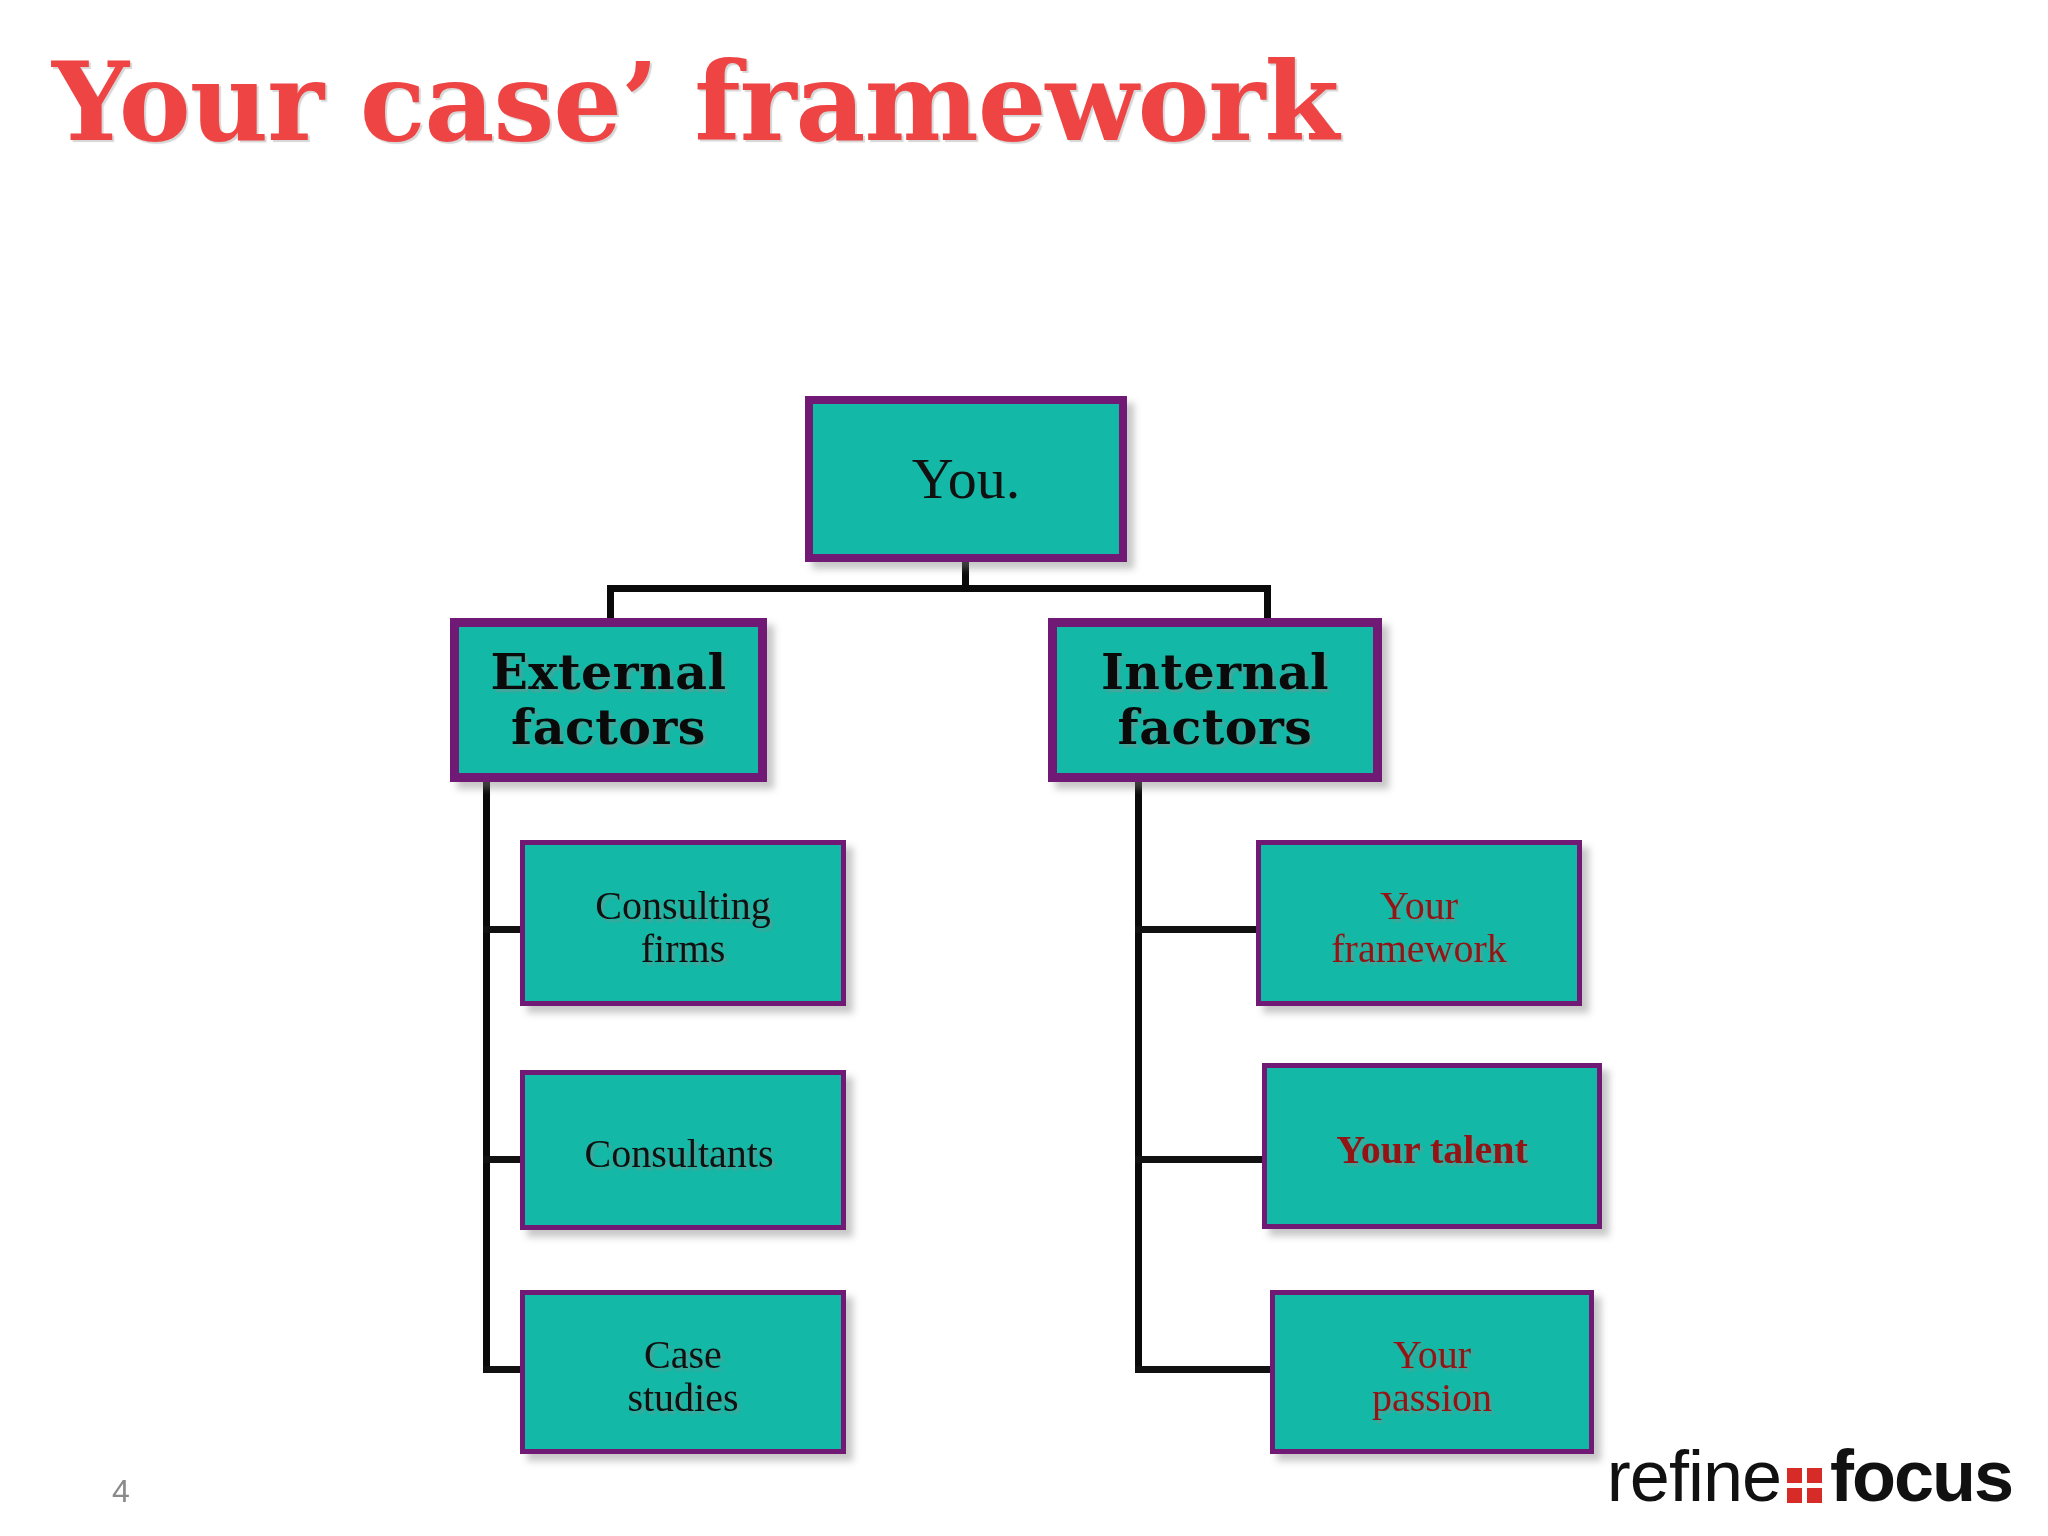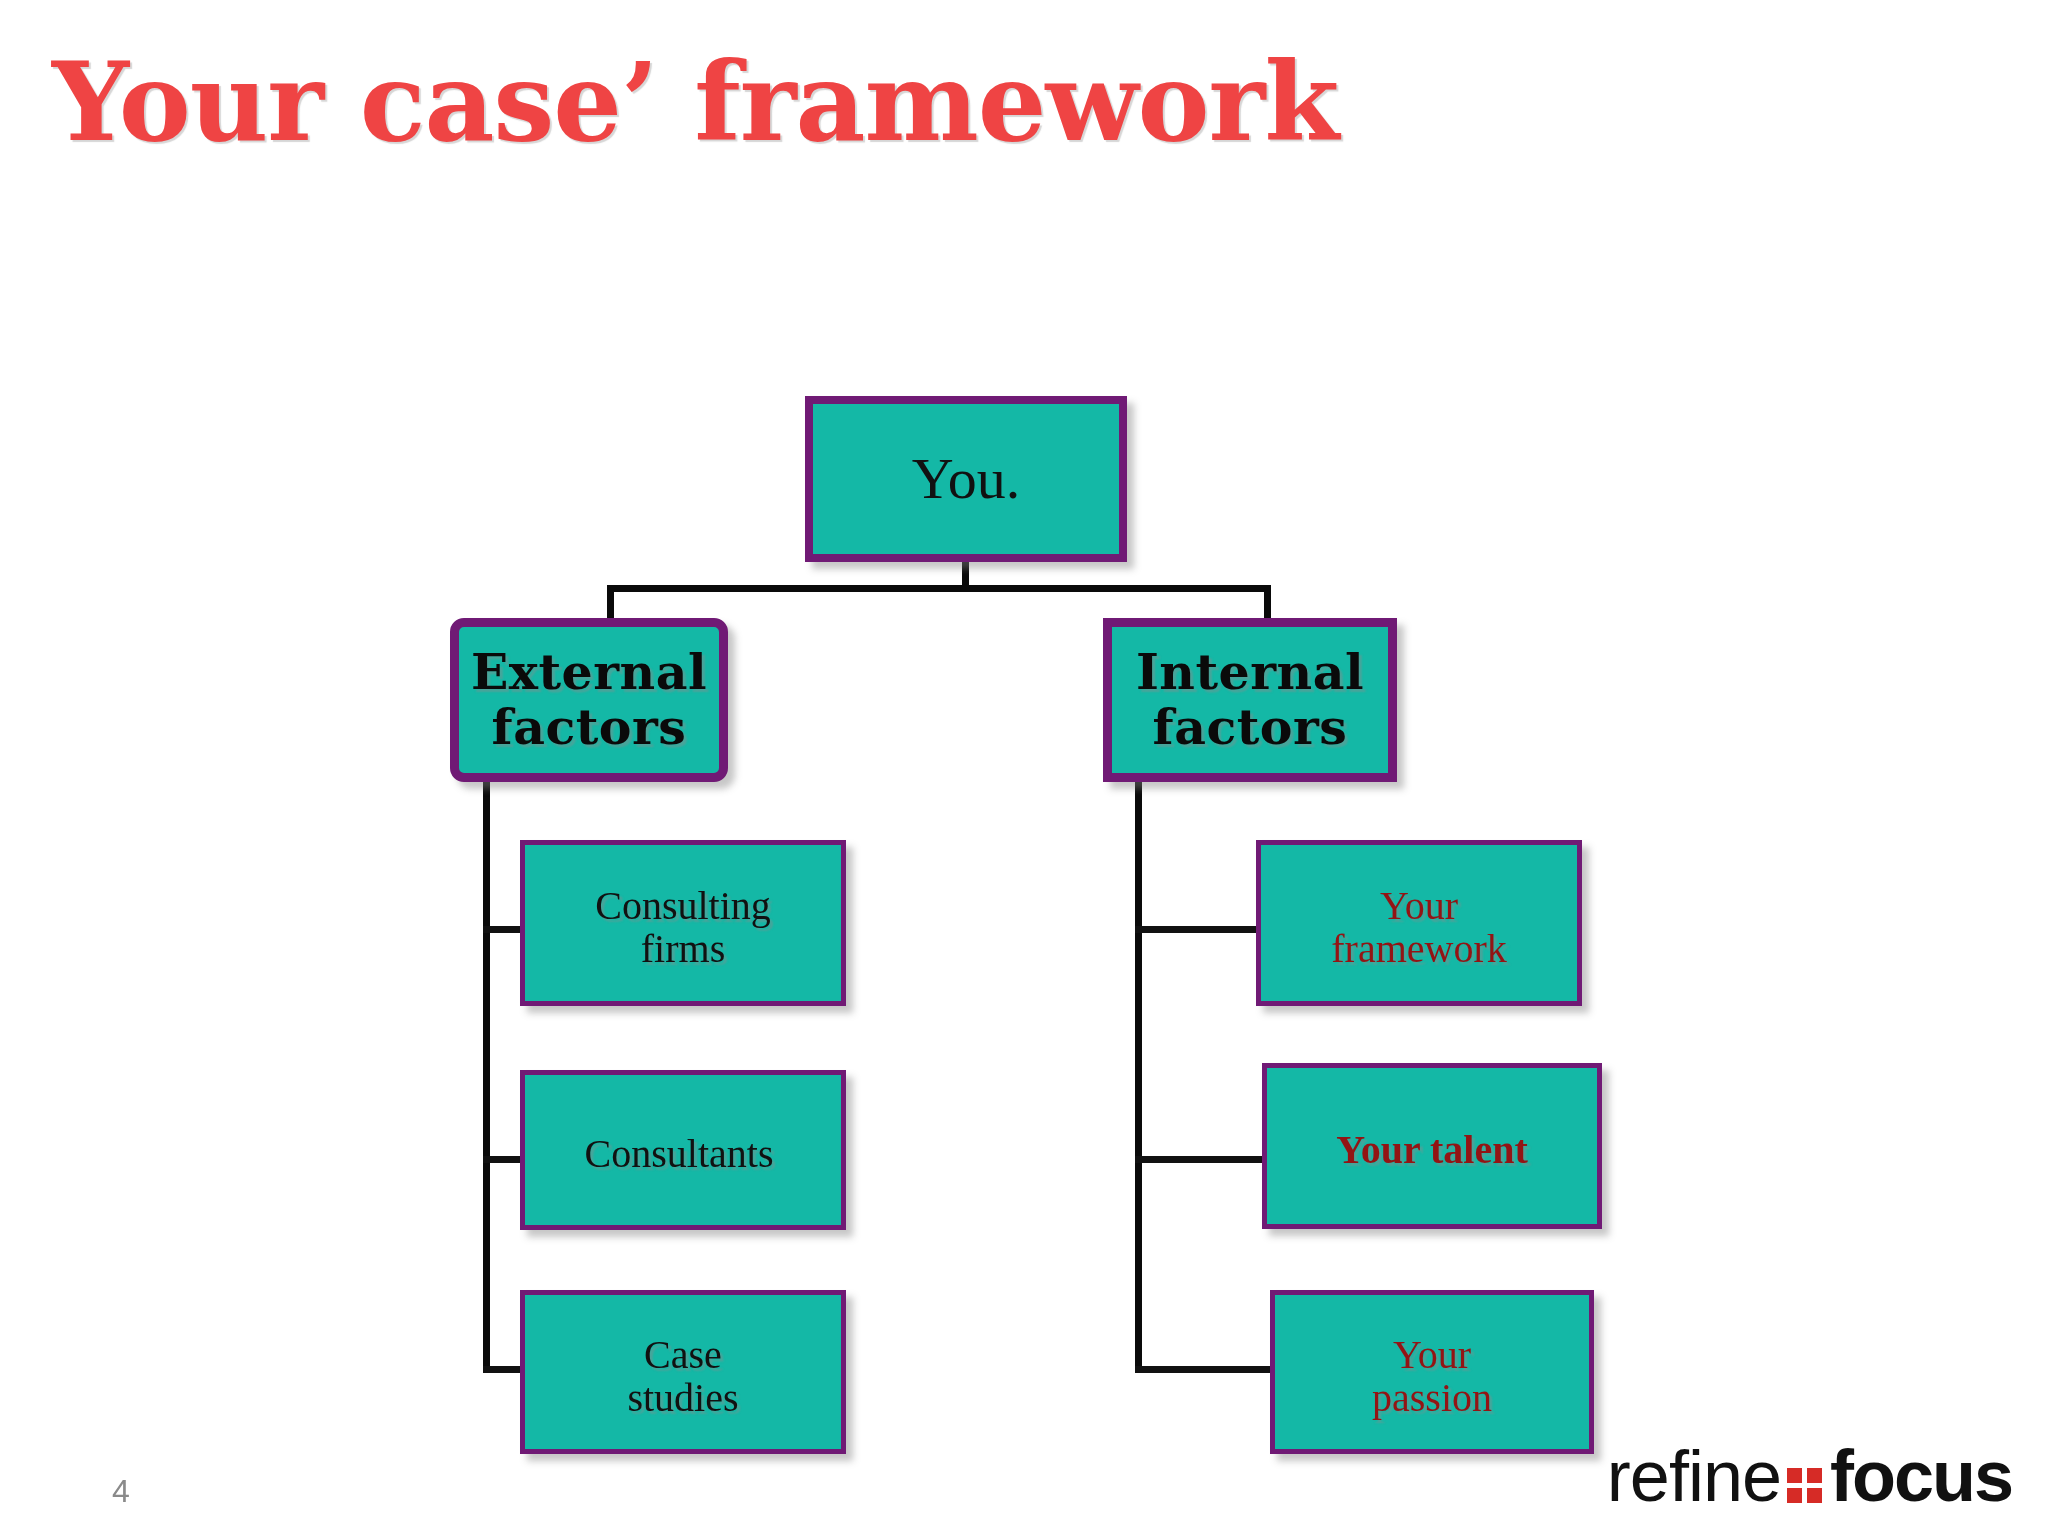--- a/index.html
+++ b/index.html
@@ -76,22 +76,22 @@
   
   .node-l2 { border-width: 9px; }
   .node-l2 .label {
     font-family: "DejaVu Serif", "Liberation Serif", serif;
     font-weight: bold;
     font-size: 49px;
     line-height: 1.12;
     color: #0a0a0a;
     letter-spacing: 0.5px;
   }
-  #node-external { left: 450px; top: 618px; width: 278px; height: 164px; border-radius: 14px; }
-  #node-internal { left: 1103px; top: 618px; width: 294px; height: 164px; text-align: center; }
+  #node-external { left: 450px; top: 618px; width: 317px; height: 164px; }
+  #node-internal { left: 1048px; top: 618px; width: 334px; height: 164px; text-align: center; }
 
   
   .node-l3 .label {
     font-size: 40px;
     line-height: 1.08;
     margin-top: 8px;
   }
   .leaf-black .label { color: #111111; }
   .leaf-red   .label { color: #931414; }
 

